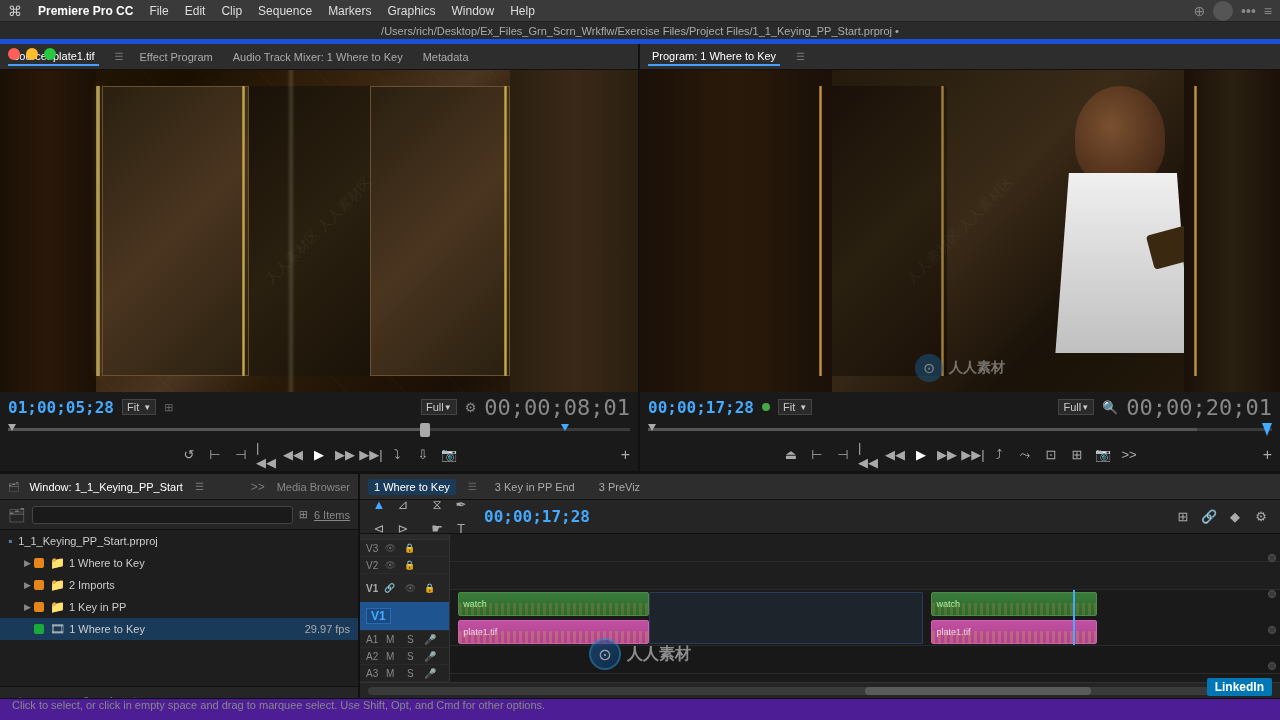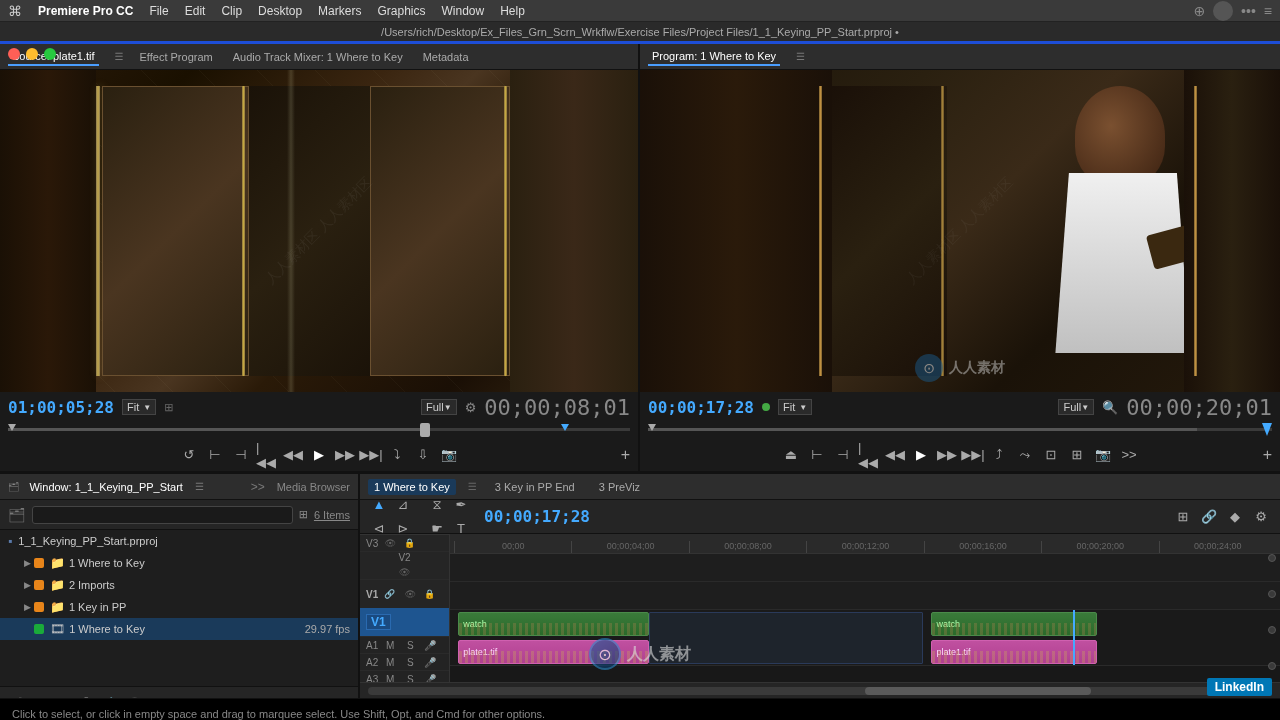--- a/index.html
+++ b/index.html
@@ -31,21 +31,21 @@
 
     
     .title-bar {
       height: 22px;
       background: #2a2a2a;
       display: flex;
       align-items: center;
       justify-content: center;
       font-size: 11px;
       color: #aaa;
-      border-bottom: 3px solid #1d4ed8;
+      border-bottom: 5px solid #1d4ed8;
       text-align: center;
     }
     .window-controls { position: absolute; left: 8px; display: flex; gap: 6px; top: 26px; }
     .win-btn { width: 12px; height: 12px; border-radius: 50%; }
     .win-close { background: #ff5f56; }
     .win-min { background: #ffbd2e; }
     .win-max { background: #27c93f; }
 
     
     .main-container {
@@ -430,23 +430,23 @@
       background: #252525;
       border-right: 1px solid #333;
       display: flex;
       flex-direction: column;
     }
     .th-ruler { height: 20px; background: #2a2a2a; border-bottom: 1px solid #333; }
 
     
     .status-bar {
       height: 22px;
-      background: #000000;
-      display: flex;
-      align-items: flex-end;
+      background: #4c1d95;
+      display: flex;
+      align-items: flex-start;
       padding: 0 12px;
       font-size: 11px;
       color: #888;
       border-top: 1px solid #111;
       position: absolute;
       bottom: 0;
       left: 0;
       right: 0;
       margin-top: 48px;
     }
@@ -480,21 +480,21 @@
   </style>
 </head>
 <body>
 
 <div class="menu-bar">
   <span class="apple-logo">⌘</span>
   <span class="app-name">Premiere Pro CC</span>
   <span class="menu-item">File</span>
   <span class="menu-item">Edit</span>
   <span class="menu-item">Clip</span>
-  <span class="menu-item">Desktop</span>
+  <span class="menu-item">Sequence</span>
   <span class="menu-item">Markers</span>
   <span class="menu-item">Graphics</span>
   <span class="menu-item">Window</span>
   <span class="menu-item">Help</span>
   <div class="right-icons">
     <span style="color:#888;font-size:14px">⊕</span>
     <span style="width:20px;height:20px;border-radius:50%;background:#555;display:inline-block;"></span>
     <span style="color:#888;font-size:14px">•••</span>
     <span style="color:#888;font-size:14px">≡</span>
   </div>
@@ -777,21 +777,21 @@
 
         <div class="track-headers">
           <div class="th-ruler"></div>
 
           <div class="track-label-row" style="height:28px;">
             <span class="track-label-text">V3</span>
             <div class="track-btn">👁</div>
             <div class="track-btn">🔒</div>
           </div>
 
-          <div class="track-label-row" style="height:28px;flex-direction:column;">
+          <div class="track-label-row" style="height:28px;">
             <span class="track-label-text">V2</span>
             <div class="track-btn">👁</div>
             <div class="track-btn">🔒</div>
           </div>
 
           <div style="display:flex;flex-direction:column;background:#252525;border-bottom:1px solid #2a2a2a;">
             <div style="height:28px;display:flex;align-items:center;padding:0 6px;gap:4px;">
               <span style="font-size:10px;color:#aaa;font-weight:bold;">V1</span>
               <div class="track-btn" style="font-size:9px;">🔗</div>
               <div class="track-btn">👁</div>
@@ -819,31 +819,20 @@
           <div class="audio-track-label">
             <span class="track-label-text">A3</span>
             <div class="track-btn" style="font-size:10px;color:#888;">M</div>
             <div class="track-btn" style="font-size:10px;color:#888;">S</div>
             <div class="track-btn" style="font-size:10px;">🎤</div>
           </div>
         </div>
 
         <div class="tracks-area" style="position:relative;">
 
-          <div class="time-ruler">
-            <div class="ruler-marks">
-              <div class="ruler-mark">00;00</div>
-              <div class="ruler-mark">00;00;04;00</div>
-              <div class="ruler-mark">00;00;08;00</div>
-              <div class="ruler-mark">00;00;12;00</div>
-              <div class="ruler-mark">00;00;16;00</div>
-              <div class="ruler-mark">00;00;20;00</div>
-              <div class="ruler-mark">00;00;24;00</div>
-            </div>
-          </div>
 
           <div class="track-row" style="height:28px;background:#1e1e1e;"></div>
 
           <div class="track-row" style="height:28px;background:#1e1e1e;"></div>
 
           <div style="height:56px;position:relative;background:#1a1a1a;border-bottom:1px solid #2a2a2a;">
 
             <div style="position:absolute;top:2px;left:1%;width:23%;height:24px;background:linear-gradient(to bottom,#3a7a3a,#2a6a2a);border:1px solid #4a8a4a;border-radius:2px;overflow:hidden;display:flex;align-items:center;padding:0 4px;">
               <span style="font-size:9px;color:#afa;">watch</span>
               <div style="position:absolute;bottom:0;left:0;right:0;height:12px;background:repeating-linear-gradient(to right,rgba(180,130,80,0.3),rgba(180,130,80,0.3) 3px,transparent 3px,transparent 6px);"></div>

